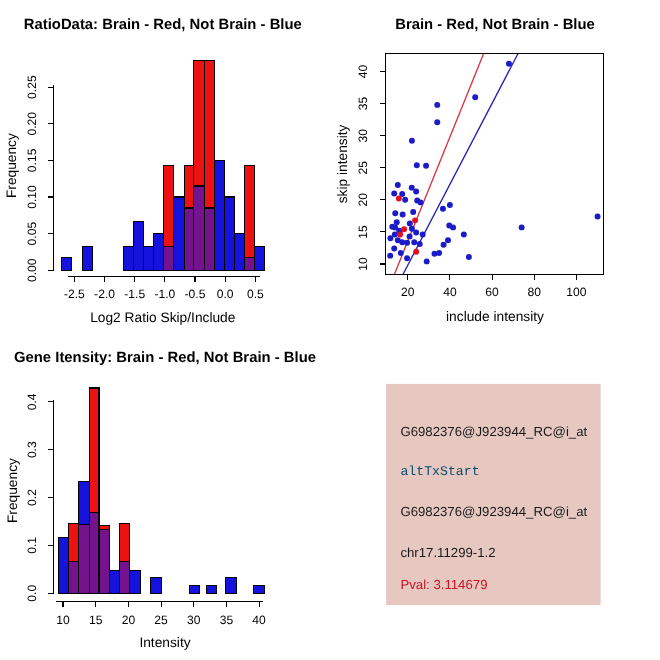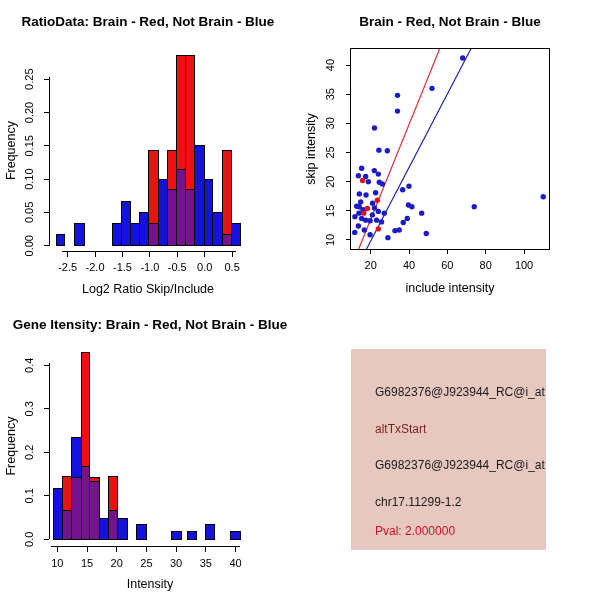--- a/index.html
+++ b/index.html
@@ -4,21 +4,21 @@
 <style>
   html,body{margin:0;padding:0;background:#fff;}
   #stage{position:relative;width:600px;height:600px;background:#ffffff;overflow:hidden;
          font-family:"Liberation Sans",sans-serif;}
   svg{position:absolute;left:0;top:0;}
   text{fill:#000;}
   .title{font:bold 13.5px "Liberation Sans",sans-serif;}
   .tick{font:11px "Liberation Sans",sans-serif;}
   .axlab{font:12.5px "Liberation Sans",sans-serif;}
   .info-panel{position:absolute;left:351px;top:349px;width:195px;height:201px;}
-  .info-line{position:absolute;left:13px;font-size:12px;white-space:pre;margin-left:11px;}
+  .info-line{position:absolute;left:13px;font-size:12px;white-space:pre;}
 </style>
 </head>
 <body>
 
 <div id="stage">
   <svg id="plot-canvas" width="600" height="600">
       <g>
         <line x1="61.63911845730027" y1="251.7" x2="236.10192837465564" y2="251.7" stroke="#000000" shape-rendering="crispEdges"></line>
         <line x1="49" y1="245.7" x2="49" y2="77.17917395869793" stroke="#000000" shape-rendering="crispEdges"></line>
         <line x1="67.63911845730027" y1="251.7" x2="67.63911845730027" y2="256.7" stroke="#000000" shape-rendering="crispEdges"></line>
@@ -220,18 +220,18 @@
         <rect x="89.98805970149255" y="481.4496503496503" width="9.504477611940302" height="57.85034965034964" fill="#75128e" stroke="#000" stroke-width="1" shape-rendering="crispEdges"></rect>
         <rect x="108.99701492537312" y="510.1573426573426" width="8.91044776119405" height="29.142657342657344" fill="#75128e" stroke="#000" stroke-width="1" shape-rendering="crispEdges"></rect>
         <text x="150" y="329" class="title" text-anchor="middle">Gene Itensity: Brain - Red, Not Brain - Blue</text>
         <text x="150" y="588" class="axlab" text-anchor="middle">Intensity</text>
         <text x="15" y="446" class="axlab" text-anchor="middle" transform="rotate(-90 15 446)">Frequency</text>
       </g>
     </svg>
 
   <div class="info-panel" style="background: rgb(230, 200, 193);">
     <div class="info-line" style="top: 36px; color: rgb(26, 26, 26);">G6982376@J923944_RC@i_at</div>
-    <div class="info-line" style="top: 73px; color: #7f1d1d;">altTxStart</div>
+    <div class="info-line" style="top: 73px; color: #0c4a6e; font-family: Liberation Mono, monospace;">altTxStart</div>
     <div class="info-line" style="top: 109px; color: rgb(26, 26, 26);">G6982376@J923944_RC@i_at</div>
     <div class="info-line" style="top: 146px; color: rgb(26, 26, 26);">chr17.11299-1.2</div>
-    <div class="info-line" style="top: 175px; color: rgb(204, 17, 34);">Pval: 2.000000</div>
+    <div class="info-line" style="top: 175px; color: rgb(204, 17, 34);">Pval: 3.114679</div>
   </div>
 </div>
 
 </body></html>

